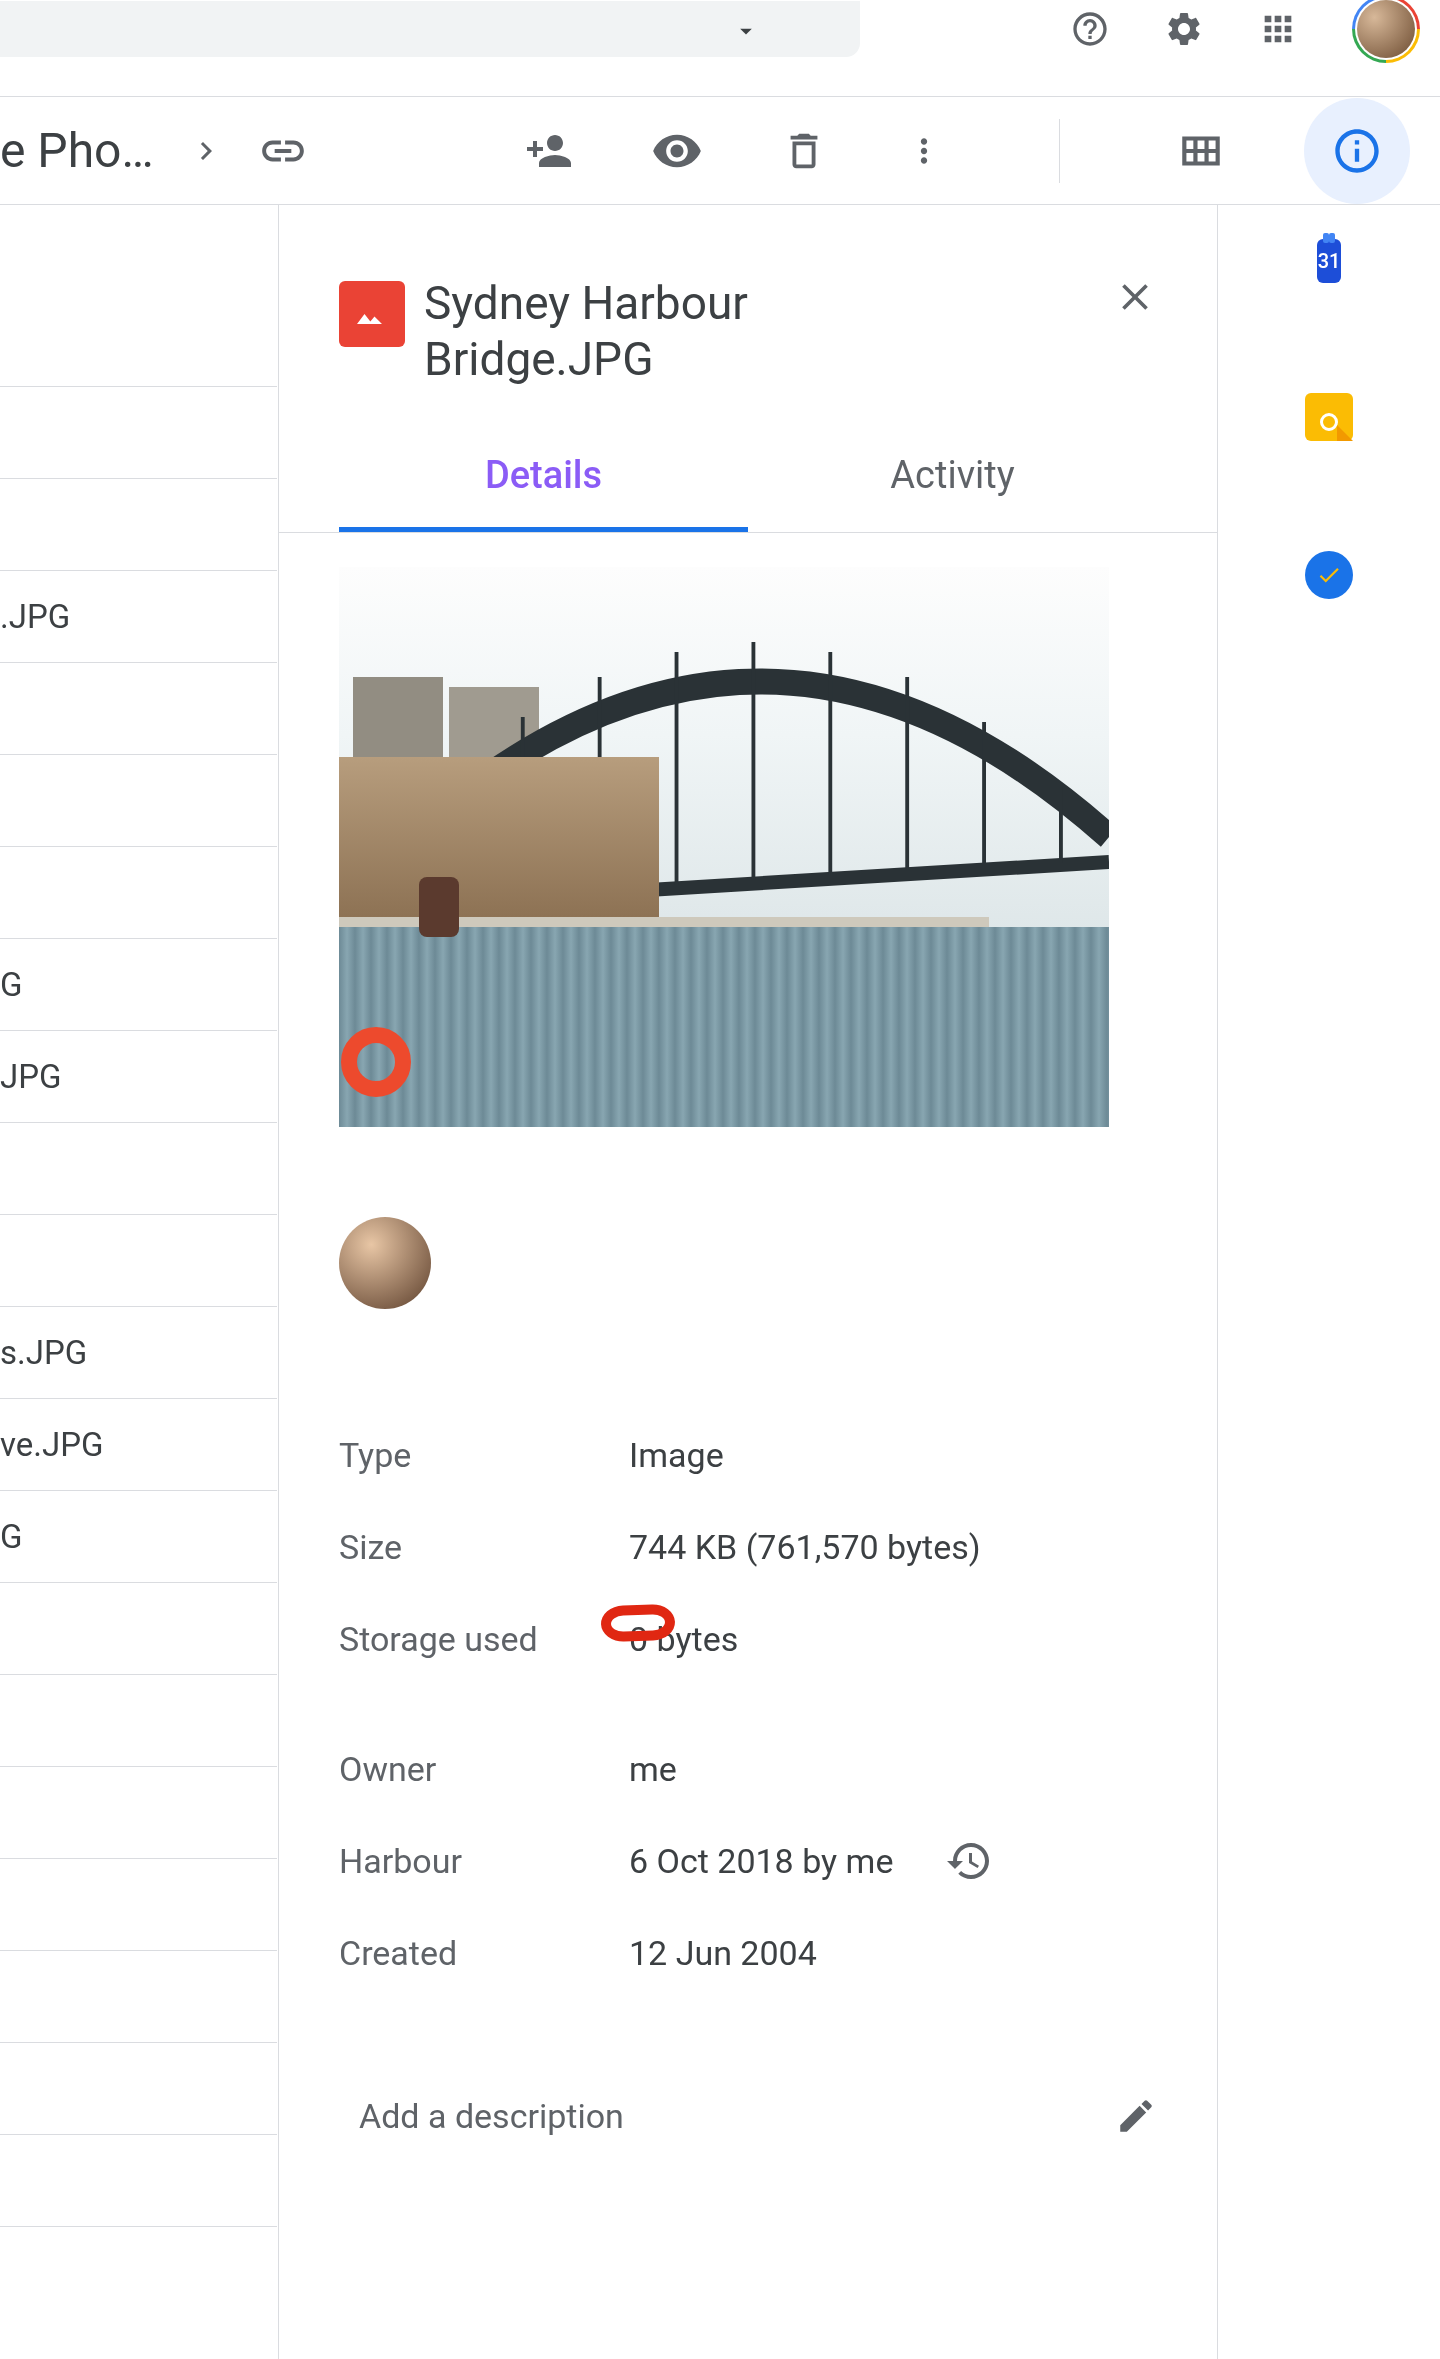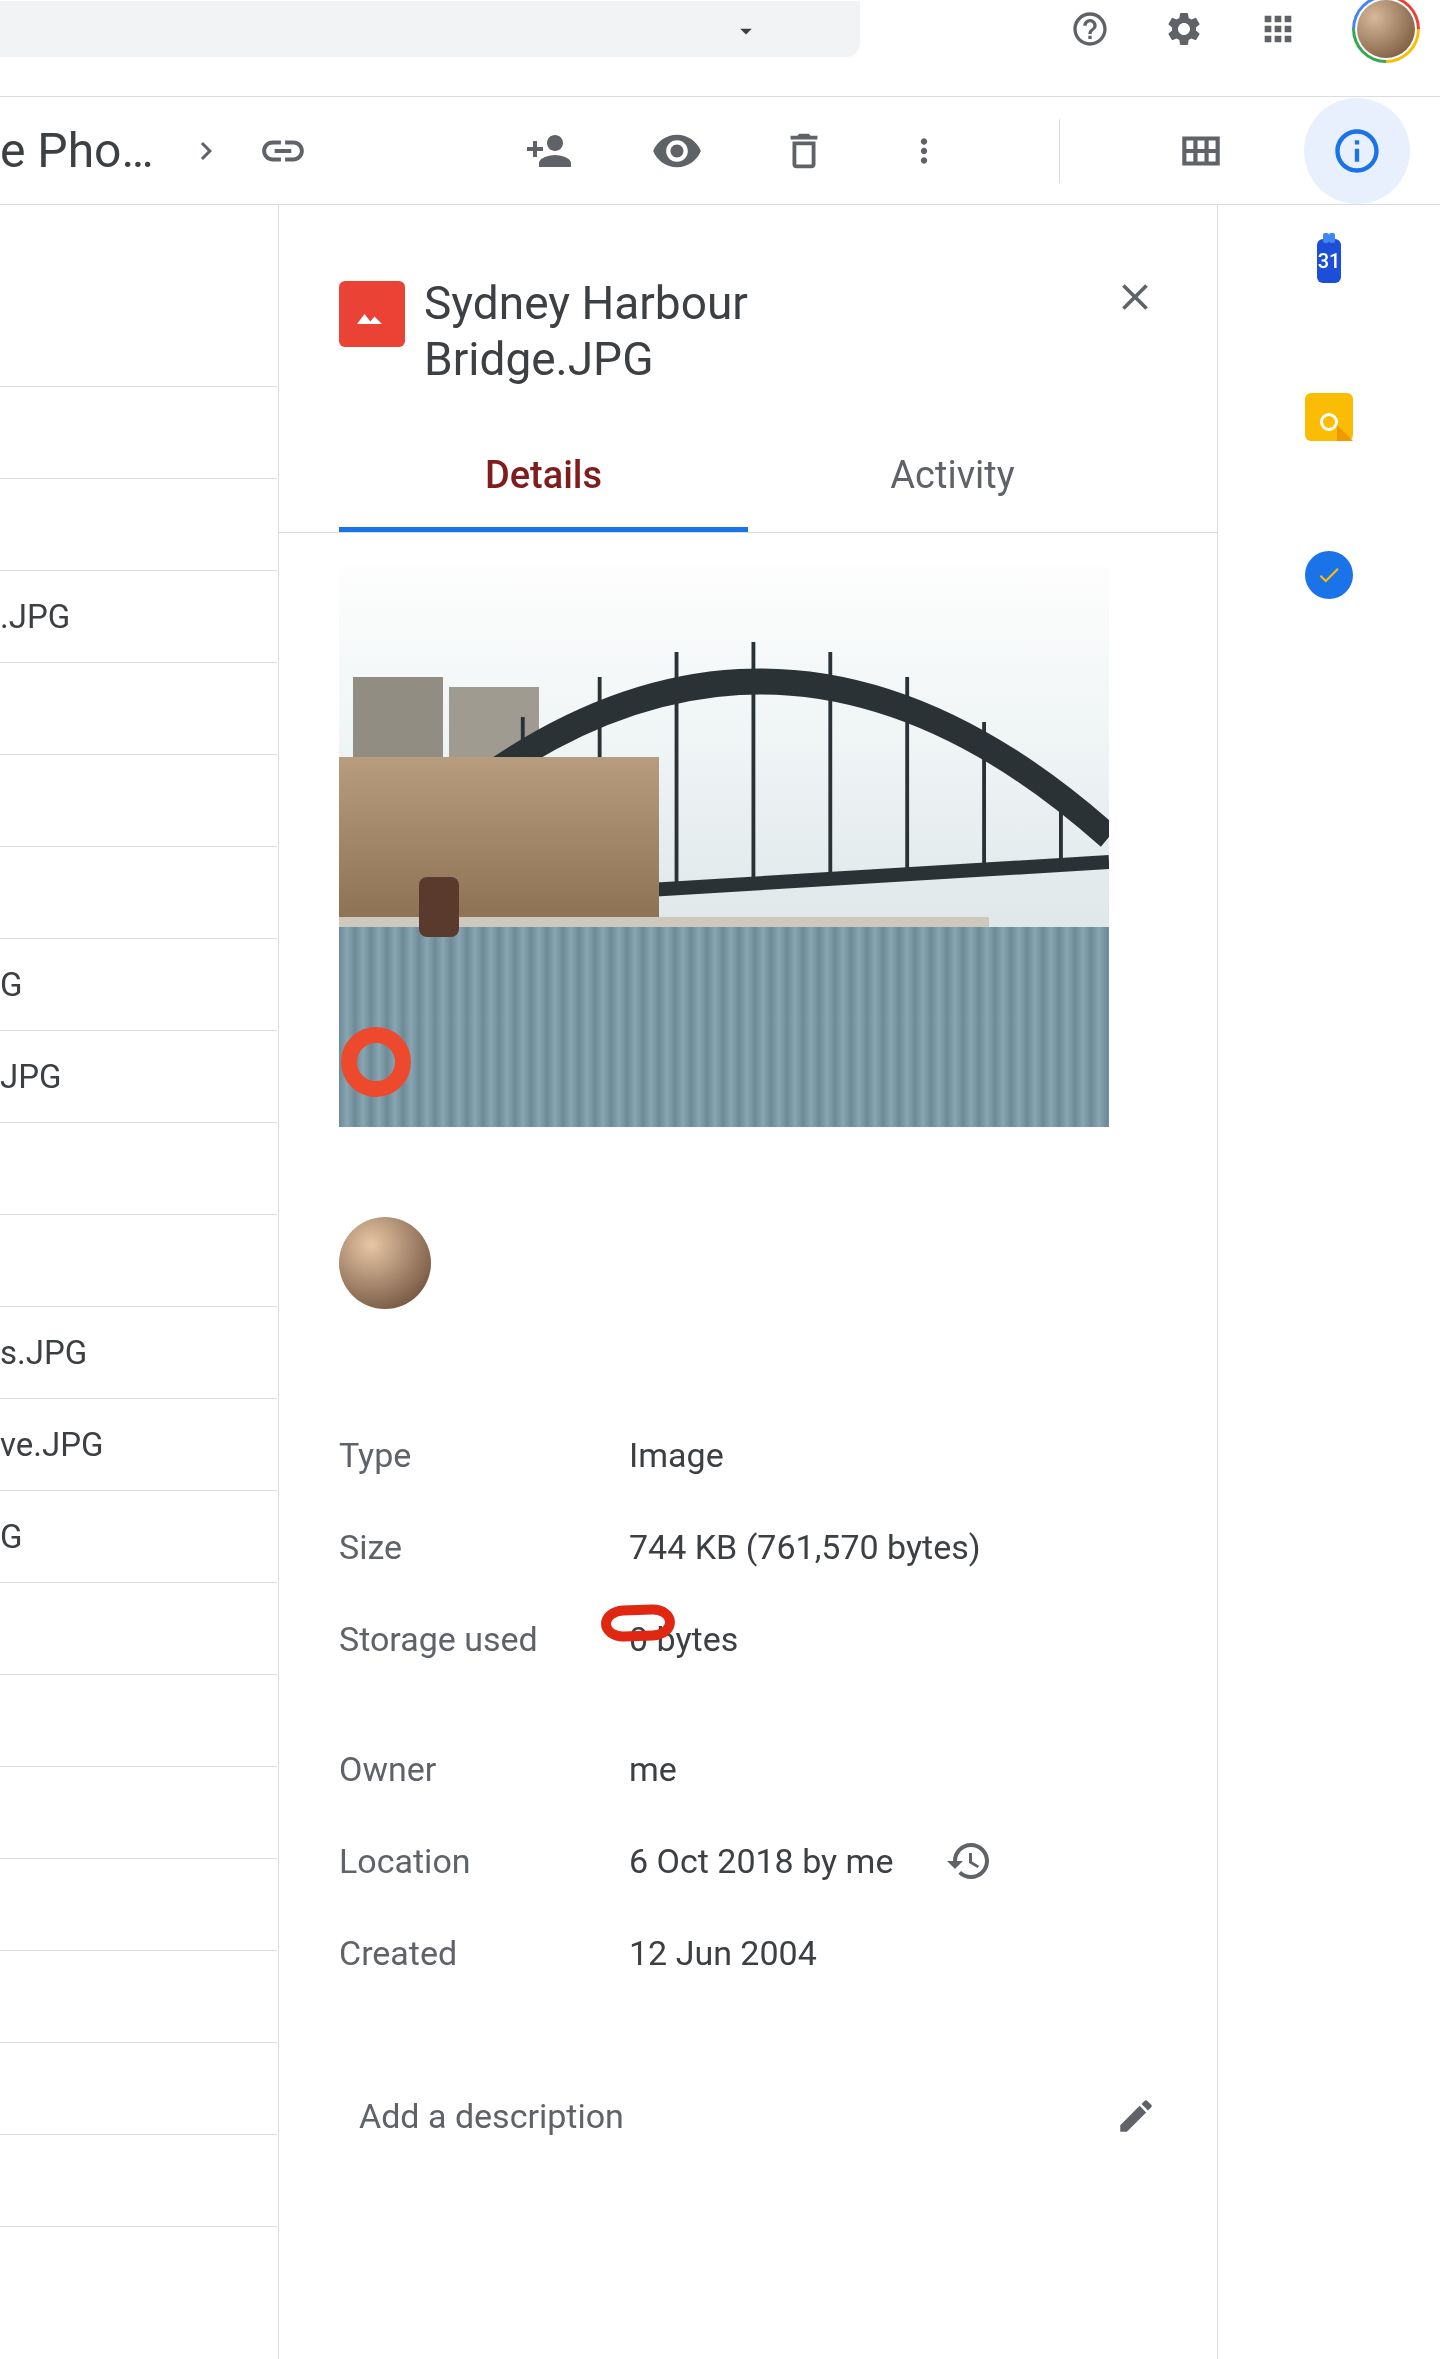--- a/index.html
+++ b/index.html
@@ -83,21 +83,21 @@
     padding: 70px 60px 60px 60px;
     position:relative;
   }
   .details-header { display:flex; align-items:flex-start; gap:19px; }
   .img-chip { width:66px; height:66px; background:#ea4335; border-radius:6px; display:flex; align-items:center; justify-content:center; flex-shrink:0; margin-top:6px;}
   .file-title { font-size:46px; color:#3c4043; line-height:1.22; font-weight:400; max-width:540px;}
   .close-x { margin-left:auto; cursor:pointer; }
 
   .tabs { display:flex; margin-top: 66px; border-bottom:1px solid #dadce0; margin-left:-60px; margin-right:-60px; padding:0 60px;}
   .tab { width:50%; text-align:center; font-size:38px; padding-bottom:30px; cursor:pointer;}
-  .tab.active { color:#7f1d1d; font-weight:500; border-bottom:5px solid #1a73e8;}
+  .tab.active { color:#8b5cf6; font-weight:500; border-bottom:5px solid #1a73e8;}
   .tab.inactive { color:#5f6368; }
 
   .preview {
     margin-top:34px;
     width:770px;
     height:560px;
     position:relative;
     overflow:hidden;
     background: linear-gradient(to bottom, #fdfdfd 0%, #f0f5f6 30%, #cdd9dc 100%);
   }
@@ -333,21 +333,21 @@
         <div class="meta-value">
           <span class="storage-circle"></span>
           <span>0 bytes</span>
         </div>
       </div>
       <div class="meta-row" style="margin-top:38px">
         <div class="meta-label">Owner</div>
         <div class="meta-value">me</div>
       </div>
       <div class="meta-row">
-        <div class="meta-label">Location</div>
+        <div class="meta-label">Harbour</div>
         <div class="meta-value">
           <span>6 Oct 2018 by me</span>
           <span class="history-icon">
             <svg width="48" height="48" viewBox="0 0 24 24">
                 <path fill="#5f6368" d="M13 3c-4.97 0-9 4.03-9 9H1l3.89 3.89.07.14L9 12H6c0-3.87 3.13-7 7-7s7 3.13 7 7-3.13 7-7 7c-1.93 0-3.68-.79-4.94-2.06l-1.42 1.42C8.27 19.99 10.51 21 13 21c4.97 0 9-4.03 9-9s-4.03-9-9-9zm-1 5v5l4.28 2.54.72-1.21-3.5-2.08V8H12z"></path>
               </svg>
           </span>
         </div>
       </div>
       <div class="meta-row">

